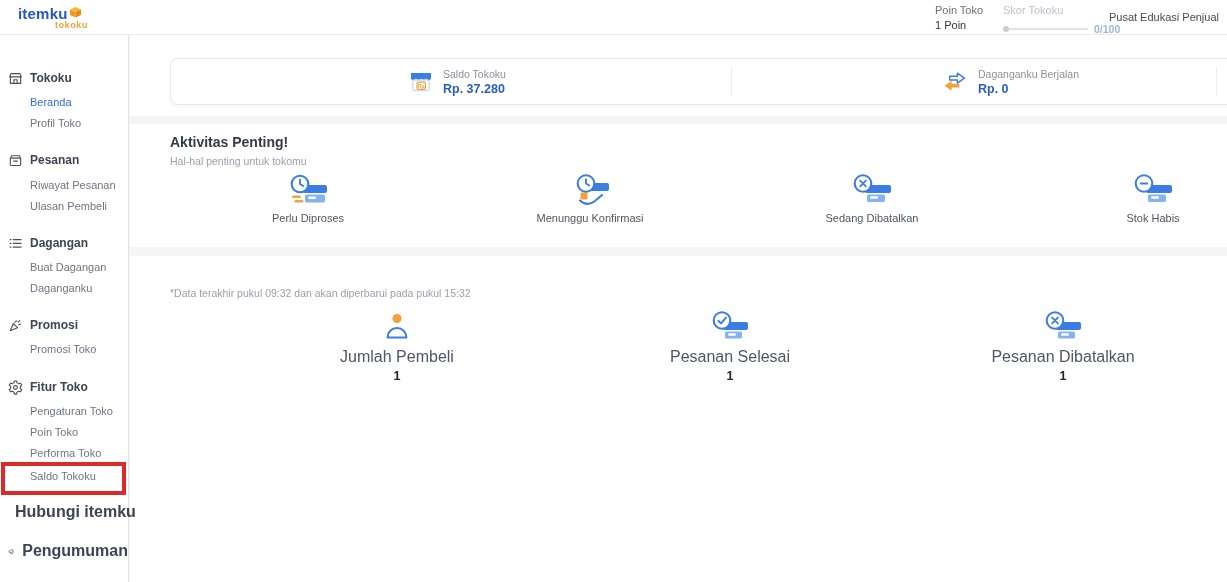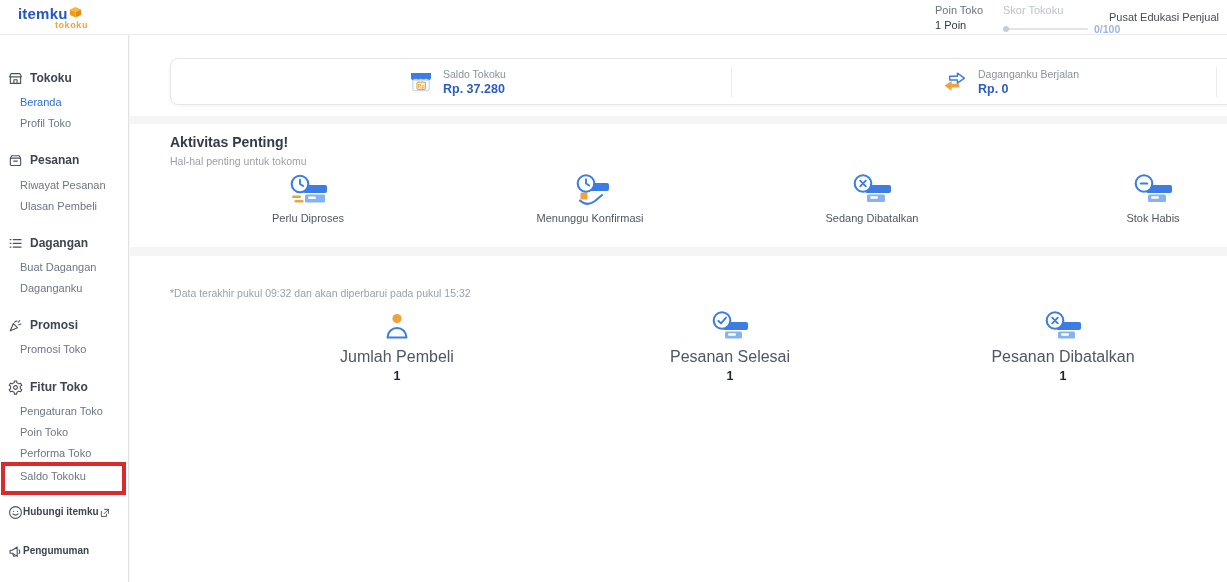--- a/index.html
+++ b/index.html
@@ -33,23 +33,23 @@
   .skor-val { font-size:10.5px; font-weight:bold; color:#9fb6de; margin-left:6px; }
   .edu-link { position:absolute; right:8px; top:11px; font-size:11px; color:#434b55; cursor:pointer; }
   
   .sidebar {
     position:absolute; top:35px; left:0; width:129px; height:547px;
     background:#fff; border-right:1px solid #e3e3e6; z-index:5;
   }
   .srow { position:absolute; left:0; width:128px; height:16px; line-height:16px; white-space:nowrap; cursor:pointer; }
   .shead { padding-left:8px; font-size:12px; font-weight:bold; color:#3d4552; display:flex; align-items:center; gap:7px; }
   .shead svg { flex:0 0 auto; }
-  .sitem { padding-left:20px; font-size:11px; color:#6d7683; }
+  .sitem { padding-left:30px; font-size:11px; color:#6d7683; }
   .sitem.active { color:#2d6fdb; }
-  .sfoot { padding-left:8px; font-size:10px; font-weight:bold; color:#3d4552; display:flex; align-items:center; }
+  .sfoot { padding-left:8px; font-size:16px; font-weight:bold; color:#3d4552; display:flex; align-items:center; gap:7px; }
   .annot-box {
     position:absolute; left:1px; top:427px; width:125px; height:33px;
     border:4px solid #d92b2b; z-index:9; pointer-events:none;
   }
   
   .main { position:absolute; left:130px; top:35px; width:1097px; height:547px; background:#f5f5f6; }
   .band-top { position:absolute; left:0; top:0; width:1097px; height:81px; background:#fff; }
   .balance-card {
     position:absolute; left:40px; top:23px; width:1080px; height:47px;
     background:#fff; border:1px solid #e7e7ea; border-radius:8px;

